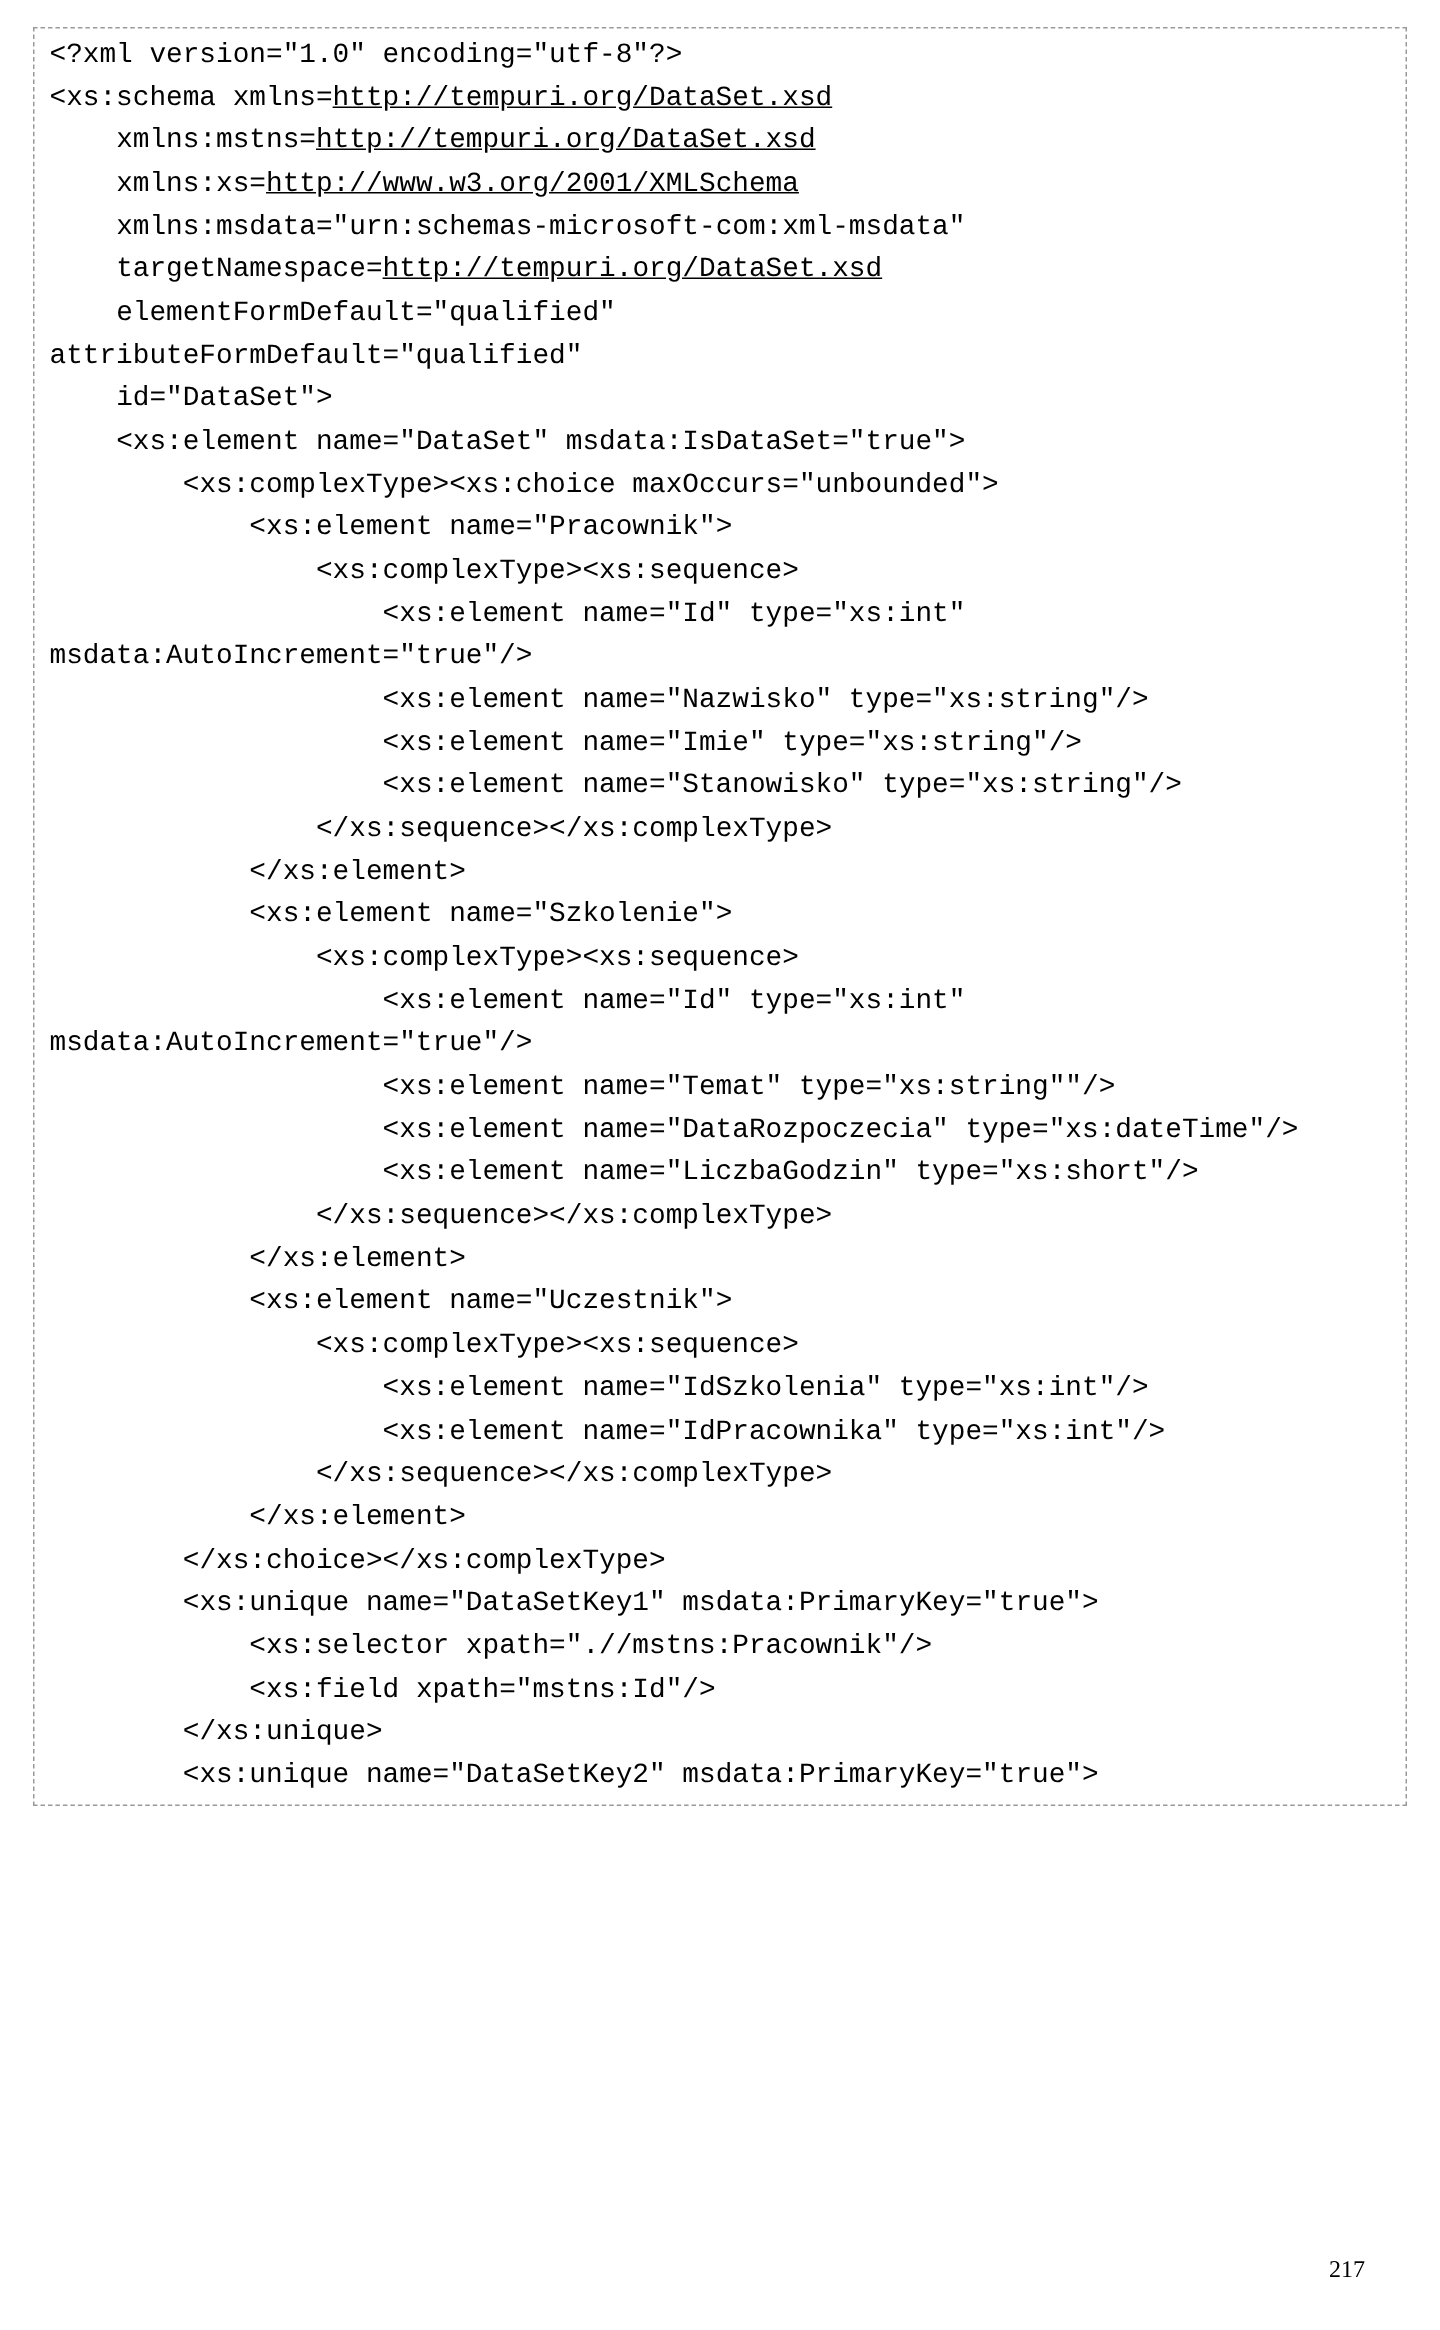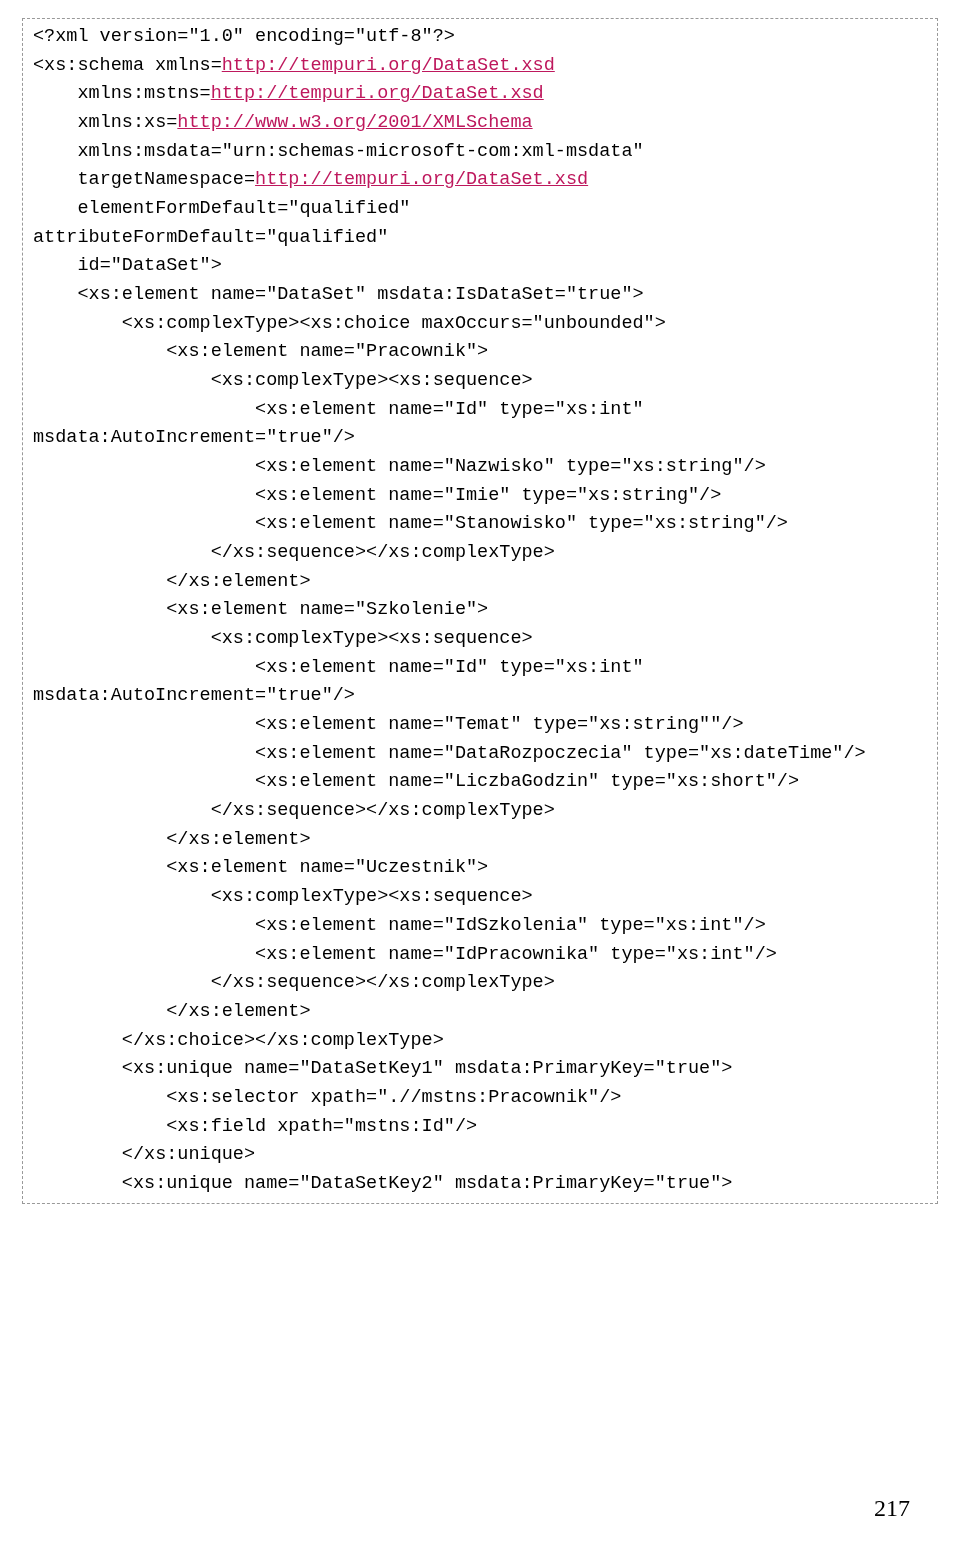--- a/index.html
+++ b/index.html
@@ -18,29 +18,29 @@
     box-sizing: border-box;
     padding: 18px 22px 40px 22px;
   }
   .codebox {
     border: 1.5px dashed #999;
     padding: 4px 10px 4px 10px;
     white-space: pre-wrap;
     word-break: break-word;
   }
   .link {
-    color: #be185d;
+    color: #000000;
     text-decoration: underline;
   }
   .pagenum {
     position: absolute;
     bottom: 26px;
     right: 50px;
     font-family: "Times New Roman", Times, serif;
-    font-size: 24px;
+    font-size: 16px;
   }
 </style>
 </head>
 <body>
 
 <div class="page">
   <div class="codebox" id="codebox"><div><span>&lt;?xml version="1.0" encoding="utf-8"?&gt;</span></div><div><span>&lt;xs:schema xmlns=</span><span class="link">http://tempuri.org/DataSet.xsd</span></div><div><span>    xmlns:mstns=</span><span class="link">http://tempuri.org/DataSet.xsd</span></div><div><span>    xmlns:xs=</span><span class="link">http://www.w3.org/2001/XMLSchema</span></div><div><span>    xmlns:msdata="urn:schemas-microsoft-com:xml-msdata"</span></div><div><span>    targetNamespace=</span><span class="link">http://tempuri.org/DataSet.xsd</span></div><div><span>    elementFormDefault="qualified"</span></div><div><span>attributeFormDefault="qualified"</span></div><div><span>    id="DataSet"&gt;</span></div><div><span>    &lt;xs:element name="DataSet" msdata:IsDataSet="true"&gt;</span></div><div><span>        &lt;xs:complexType&gt;&lt;xs:choice maxOccurs="unbounded"&gt;</span></div><div><span>            &lt;xs:element name="Pracownik"&gt;</span></div><div><span>                &lt;xs:complexType&gt;&lt;xs:sequence&gt;</span></div><div><span>                    &lt;xs:element name="Id" type="xs:int" msdata:AutoIncrement="true"/&gt;</span></div><div><span>                    &lt;xs:element name="Nazwisko" type="xs:string"/&gt;</span></div><div><span>                    &lt;xs:element name="Imie" type="xs:string"/&gt;</span></div><div><span>                    &lt;xs:element name="Stanowisko" type="xs:string"/&gt;</span></div><div><span>                &lt;/xs:sequence&gt;&lt;/xs:complexType&gt;</span></div><div><span>            &lt;/xs:element&gt;</span></div><div><span>            &lt;xs:element name="Szkolenie"&gt;</span></div><div><span>                &lt;xs:complexType&gt;&lt;xs:sequence&gt;</span></div><div><span>                    &lt;xs:element name="Id" type="xs:int" msdata:AutoIncrement="true"/&gt;</span></div><div><span>                    &lt;xs:element name="Temat" type="xs:string""/&gt;</span></div><div><span>                    &lt;xs:element name="DataRozpoczecia" type="xs:dateTime"/&gt;</span></div><div><span>                    &lt;xs:element name="LiczbaGodzin" type="xs:short"/&gt;</span></div><div><span>                &lt;/xs:sequence&gt;&lt;/xs:complexType&gt;</span></div><div><span>            &lt;/xs:element&gt;</span></div><div><span>            &lt;xs:element name="Uczestnik"&gt;</span></div><div><span>                &lt;xs:complexType&gt;&lt;xs:sequence&gt;</span></div><div><span>                    &lt;xs:element name="IdSzkolenia" type="xs:int"/&gt;</span></div><div><span>                    &lt;xs:element name="IdPracownika" type="xs:int"/&gt;</span></div><div><span>                &lt;/xs:sequence&gt;&lt;/xs:complexType&gt;</span></div><div><span>            &lt;/xs:element&gt;</span></div><div><span>        &lt;/xs:choice&gt;&lt;/xs:complexType&gt;</span></div><div><span>        &lt;xs:unique name="DataSetKey1" msdata:PrimaryKey="true"&gt;</span></div><div><span>            &lt;xs:selector xpath=".//mstns:Pracownik"/&gt;</span></div><div><span>            &lt;xs:field xpath="mstns:Id"/&gt;</span></div><div><span>        &lt;/xs:unique&gt;</span></div><div><span>        &lt;xs:unique name="DataSetKey2" msdata:PrimaryKey="true"&gt;</span></div></div>
   <div class="pagenum">217</div>
 </div>
 

